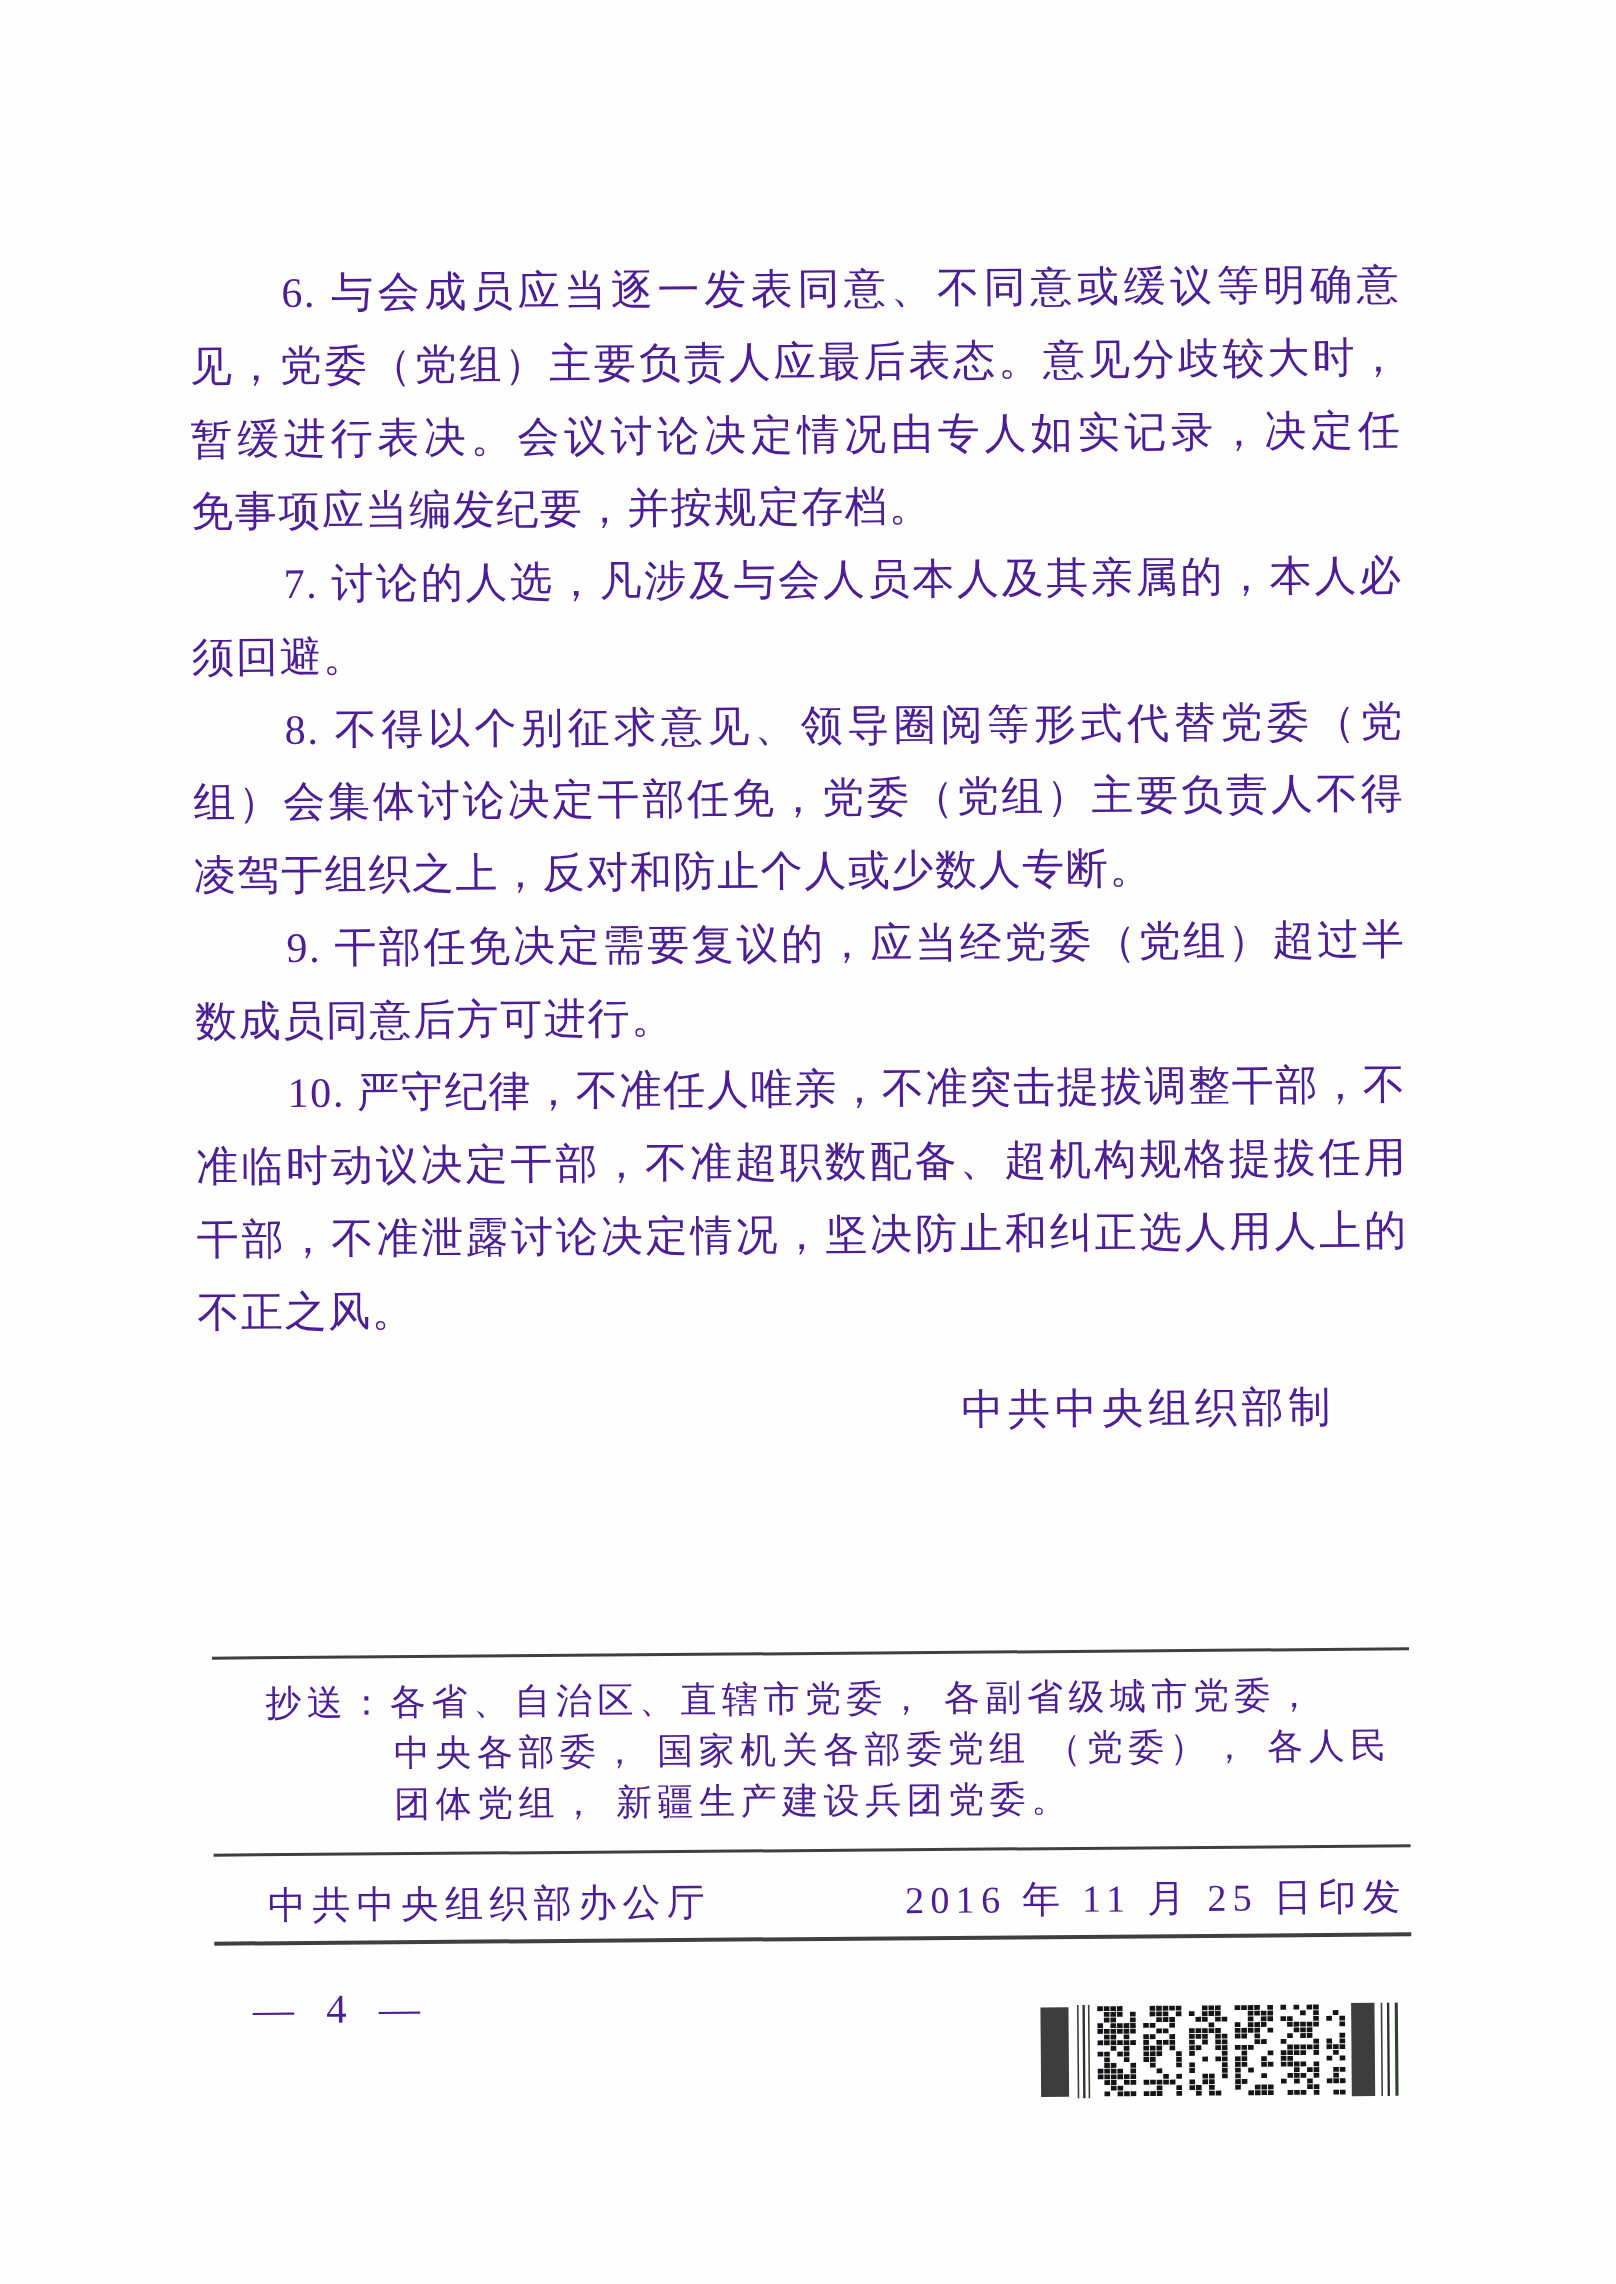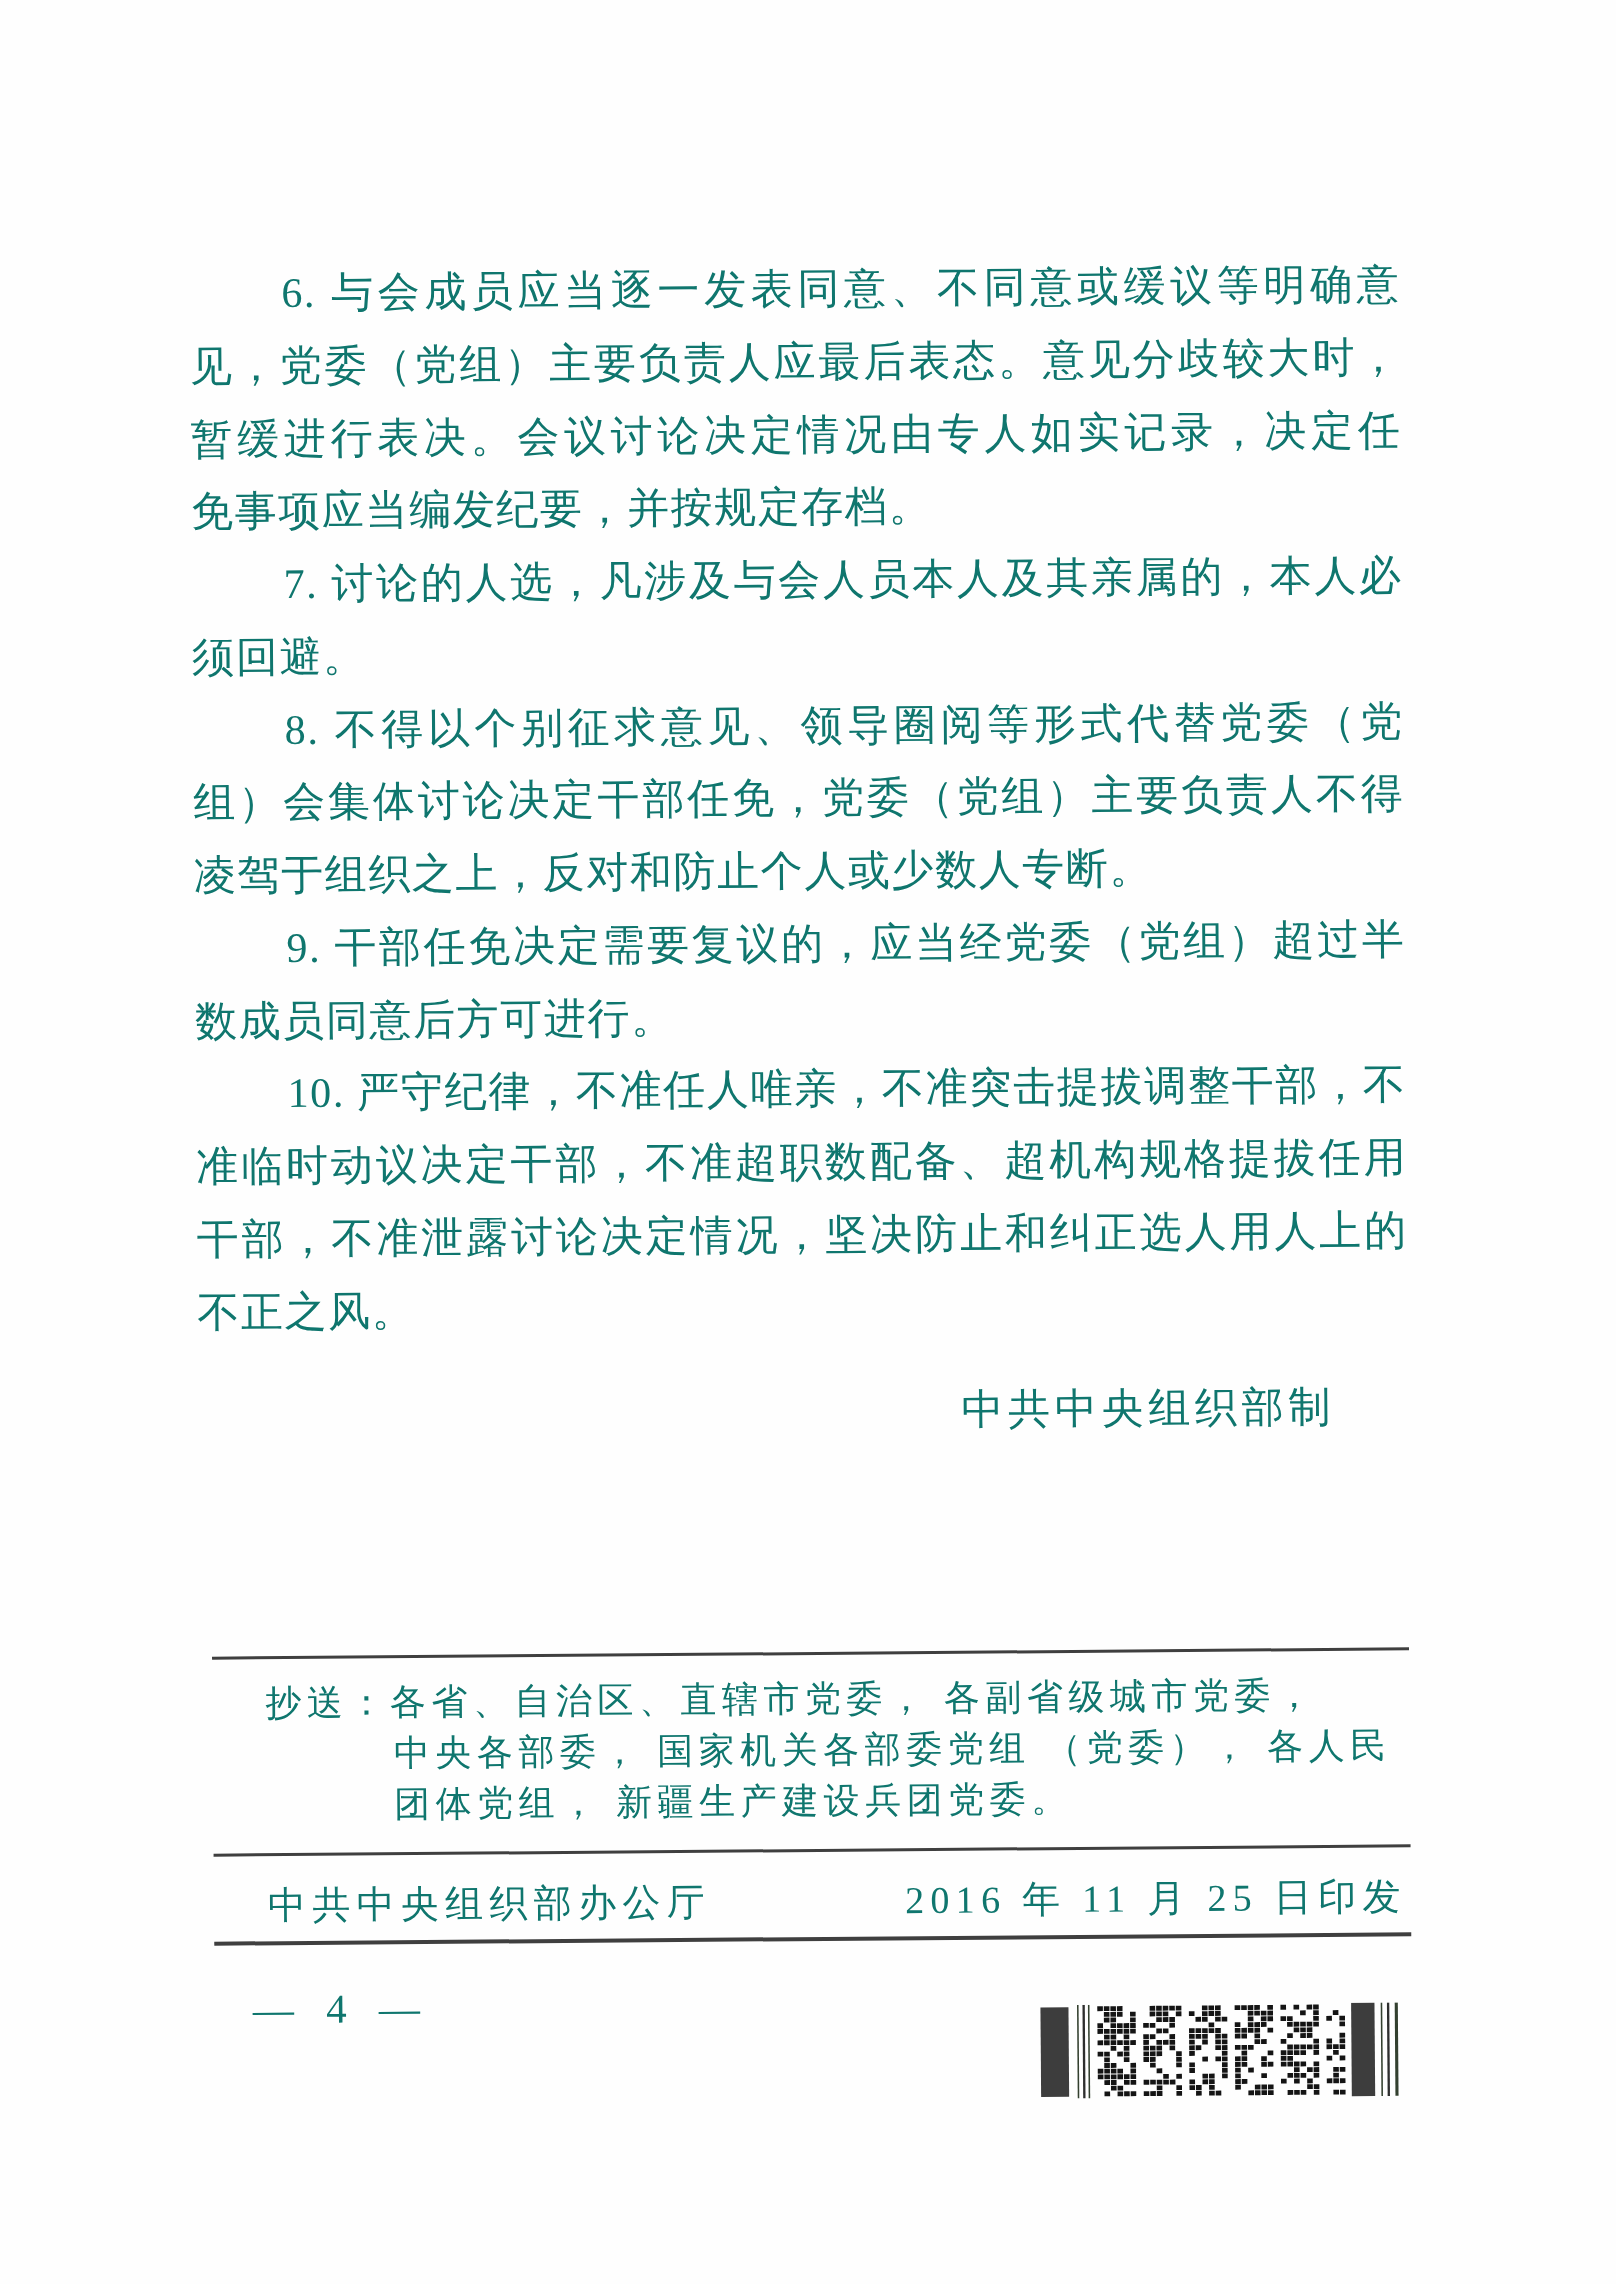--- a/index.html
+++ b/index.html
@@ -3,21 +3,21 @@
 <meta charset="utf-8">
 <style>
   html,body{margin:0;padding:0;background:#e8e8e8;}
   .sheet{
     position:relative;
     width:1616px;height:2284px;
     margin:0 auto;
     background:#fefefe;
     overflow:hidden;
     font-family:"Liberation Serif","DejaVu Serif",serif;
-    color:#0f766e;
+    color:#4c1d95;
   }
   .skew{
     position:absolute;inset:0;
     transform:rotate(-0.45deg);
     transform-origin:50% 50%;
   }
   
   .bline{
     position:absolute;
     left:196px;width:1211px;height:72px;

